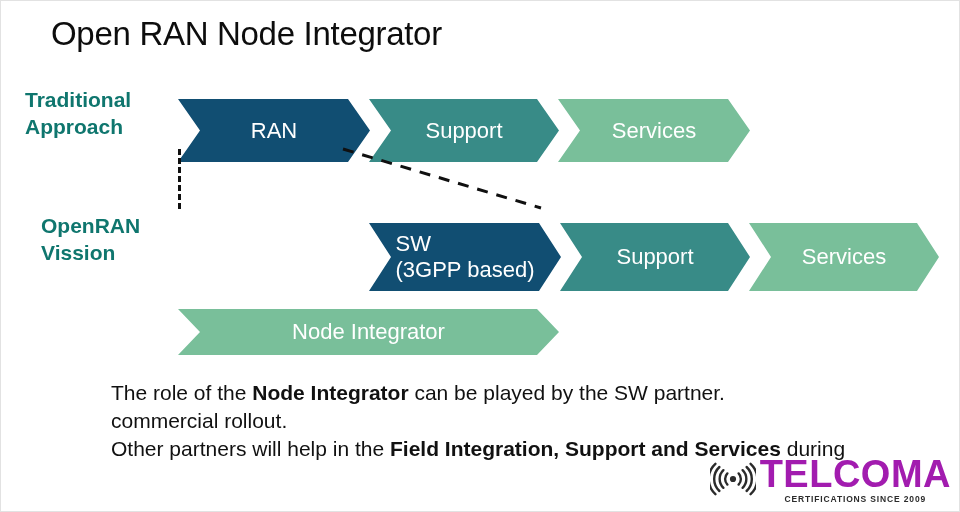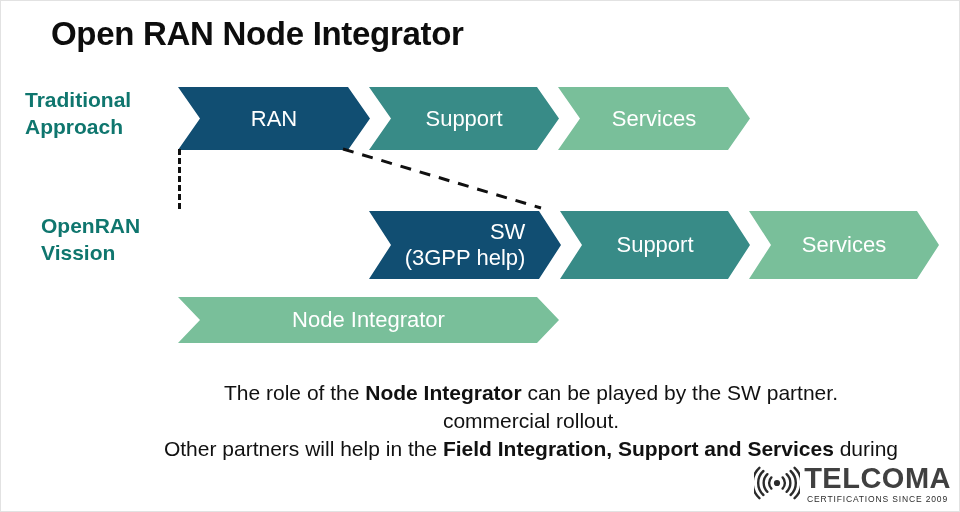--- a/index.html
+++ b/index.html
@@ -19,21 +19,21 @@
     border: 1px solid #e2e2e2;
     box-sizing: border-box;
   }
 
   
   #slide-title {
     position: absolute;
     left: 50px;
     top: 14px;
     font-size: 33px;
-    font-weight: bold;
+    font-weight: normal;
     color: #0d0d0d;
     letter-spacing: -0.3px;
     white-space: nowrap;
   }
 
   
   .row-label {
     position: absolute;
     font-size: 21px;
     font-weight: bold;
@@ -45,23 +45,24 @@
   #label-openran     { left: 40px; top: 212px; }
 
   
   .chev {
     position: absolute;
     display: flex;
     align-items: center;
     justify-content: center;
     box-sizing: border-box;
     color: #ffffff;
-    text-align: right;
+    text-align: left;
     line-height: 1.18;
     white-space: pre-line;
+    margin-top: 12px;
   }
   .chev.notch {
     
     clip-path: polygon(0 0, calc(100% - 22px) 0, 100% 50%, calc(100% - 22px) 100%, 0 100%, 22px 50%);
   }
 
   
   .r1 { top: 86px; height: 63px; font-size: 22px; }
   
   .r2 { top: 210px; height: 68px; font-size: 22px; }
@@ -85,21 +86,20 @@
     height: 66px;
     pointer-events: none;
   }
 
   
   #caption {
     position: absolute;
     left: 110px;
     top: 378px;
     width: 840px;
-    text-align: center;
     font-size: 21px;
     color: #111111;
     line-height: 1.33;
   }
   #caption b { font-weight: bold; }
 
   
   #logo {
     position: absolute;
     right: 8px;
@@ -109,28 +109,28 @@
     gap: 4px;
   }
   #logo-icon { display: block; }
   #logo-text-wrap {
     display: flex;
     flex-direction: column;
     align-items: center;
     line-height: 1;
   }
   #logo-wordmark {
-    font-size: 29px;
+    font-size: 38px;
     font-weight: bold;
-    color: #404040;
+    color: #a21caf;
     letter-spacing: 0.5px;
   }
   #logo-tagline {
     font-size: 8.5px;
-    font-weight: normal;
+    font-weight: bold;
     color: #2b2b2b;
     letter-spacing: 0.85px;
     margin-top: 2px;
   }
 </style>
 </head>
 <body>
 
 <div id="slide">
 
@@ -140,21 +140,21 @@
 Approach</div>
 
   <div class="chev notch r1" style="left:177px; width:192px; background:#114E72;">RAN</div>
   <div class="chev notch r1" style="left:368px; width:190px; background:#388B87;">Support</div>
   <div class="chev notch r1" style="left:557px; width:192px; background:#79BF9A;">Services</div>
 
   <div class="row-label" id="label-openran">OpenRAN
 Vission</div>
 
   <div class="chev notch r2" style="left:368px; width:192px; background:#114E72;">SW
-(3GPP help)</div>
+(3GPP based)</div>
   <div class="chev notch r2" style="left:559px; width:190px; background:#388B87;">Support</div>
   <div class="chev notch r2" style="left:748px; width:190px; background:#79BF9A;">Services</div>
 
   <div class="chev notch r3" style="left:177px; width:381px; background:#79BF9A;">Node Integrator</div>
 
   <div id="dash-vertical"></div>
   <svg id="dash-diagonal" width="204" height="66" viewBox="0 0 204 66">
     <line x1="2" y1="3" x2="200" y2="62" stroke="#101010" stroke-width="3" stroke-dasharray="11 9" stroke-linecap="butt"></line>
   </svg>
 

